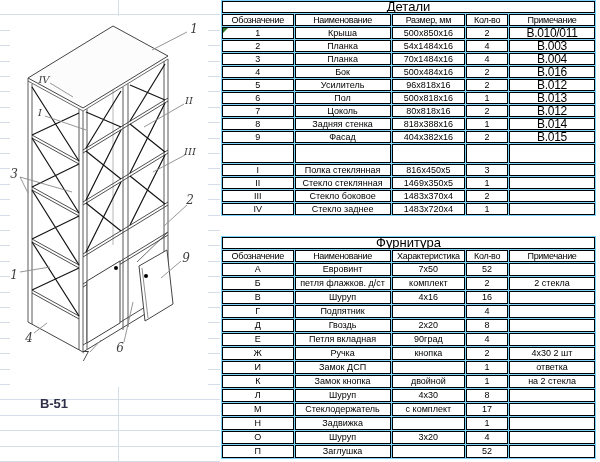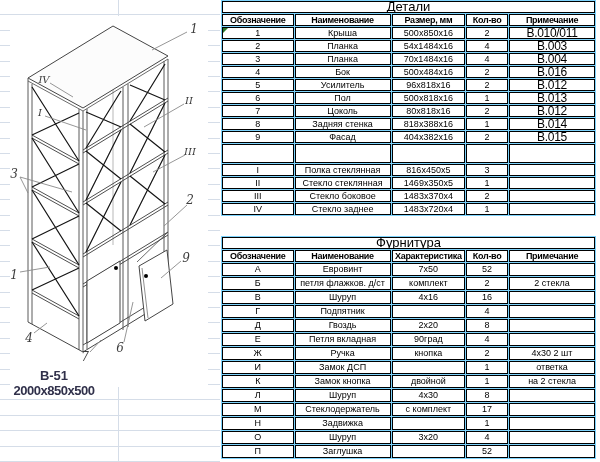--- a/index.html
+++ b/index.html
@@ -9,36 +9,36 @@
   }
   
   .sheet{
     position:absolute;left:0;top:0;width:220px;height:462px;
     background-image:repeating-linear-gradient(#ffffff 0 14.4px,#d5dde8 14.4px 15.4px);
   }
   .vgrid{position:absolute;left:118px;top:0;width:1px;height:462px;background:#d5dde8;}
   .draw-box{position:absolute;left:10px;top:16px;width:198px;height:371px;background:#fff;}
   .draw-box svg{display:block;}
   .footer{
-    position:absolute;left:0;top:368px;width:108px;text-align:center;color:#30304a;
+    position:absolute;left:0;top:396px;width:108px;text-align:center;color:#30304a;
   }
   .footer .model{font-size:13px;font-weight:bold;line-height:15px;}
   .footer .dims{font-size:13px;font-weight:bold;line-height:15px;letter-spacing:-0.5px;}
   
   .tables{position:absolute;left:221px;top:0;width:379px;}
   table.xl{
     border-collapse:separate;border-spacing:1px;table-layout:fixed;width:375px;
     background:#7dd3fc;font-size:9px;color:#000;
   }
   table.xl td, table.xl th{
     border:1px solid #000;background:#fff;text-align:center;vertical-align:middle;
     padding:0 1px;overflow:hidden;white-space:nowrap;position:relative;
     height:10px;line-height:10px;font-weight:normal;
   }
-  table.xl th{font-weight:bold;font-size:9px;letter-spacing:-0.3px;}
+  table.xl th{font-weight:normal;font-size:9px;letter-spacing:-0.3px;}
   td.title-cell{font-size:13px;font-weight:bold;height:13px;line-height:13px;}
   #details-body td:nth-child(5){font-size:12px;letter-spacing:-0.3px;text-align:center;}
   #details-body tr:nth-child(10) td{height:17px;}
   #hardware-body td{height:11px;line-height:11px;}
   #hardware{margin-top:20px;}
   
   #details-body tr:first-child td:first-child::before{
     content:"";position:absolute;left:0;top:0;width:0;height:0;
     border-top:5px solid #2c7a2c;border-right:5px solid transparent;
   }
@@ -93,21 +93,20 @@
         <text x="186" y="262" font-size="12">9</text>
         <text x="189" y="104" font-size="10">II</text>
         <text x="190" y="155" font-size="10">III</text>
         <text x="190" y="204" font-size="12">2</text>
       </g>
     </svg>
   </div>
 
   <div class="footer">
     <div class="model">В-51</div>
-    <div class="dims">2000x850x500</div>
   </div>
 </div>
 
 <div class="tables">
 
   <table class="xl" id="details">
     <colgroup>
         <col style="width:70px">
         <col style="width:94px">
         <col style="width:72px">

